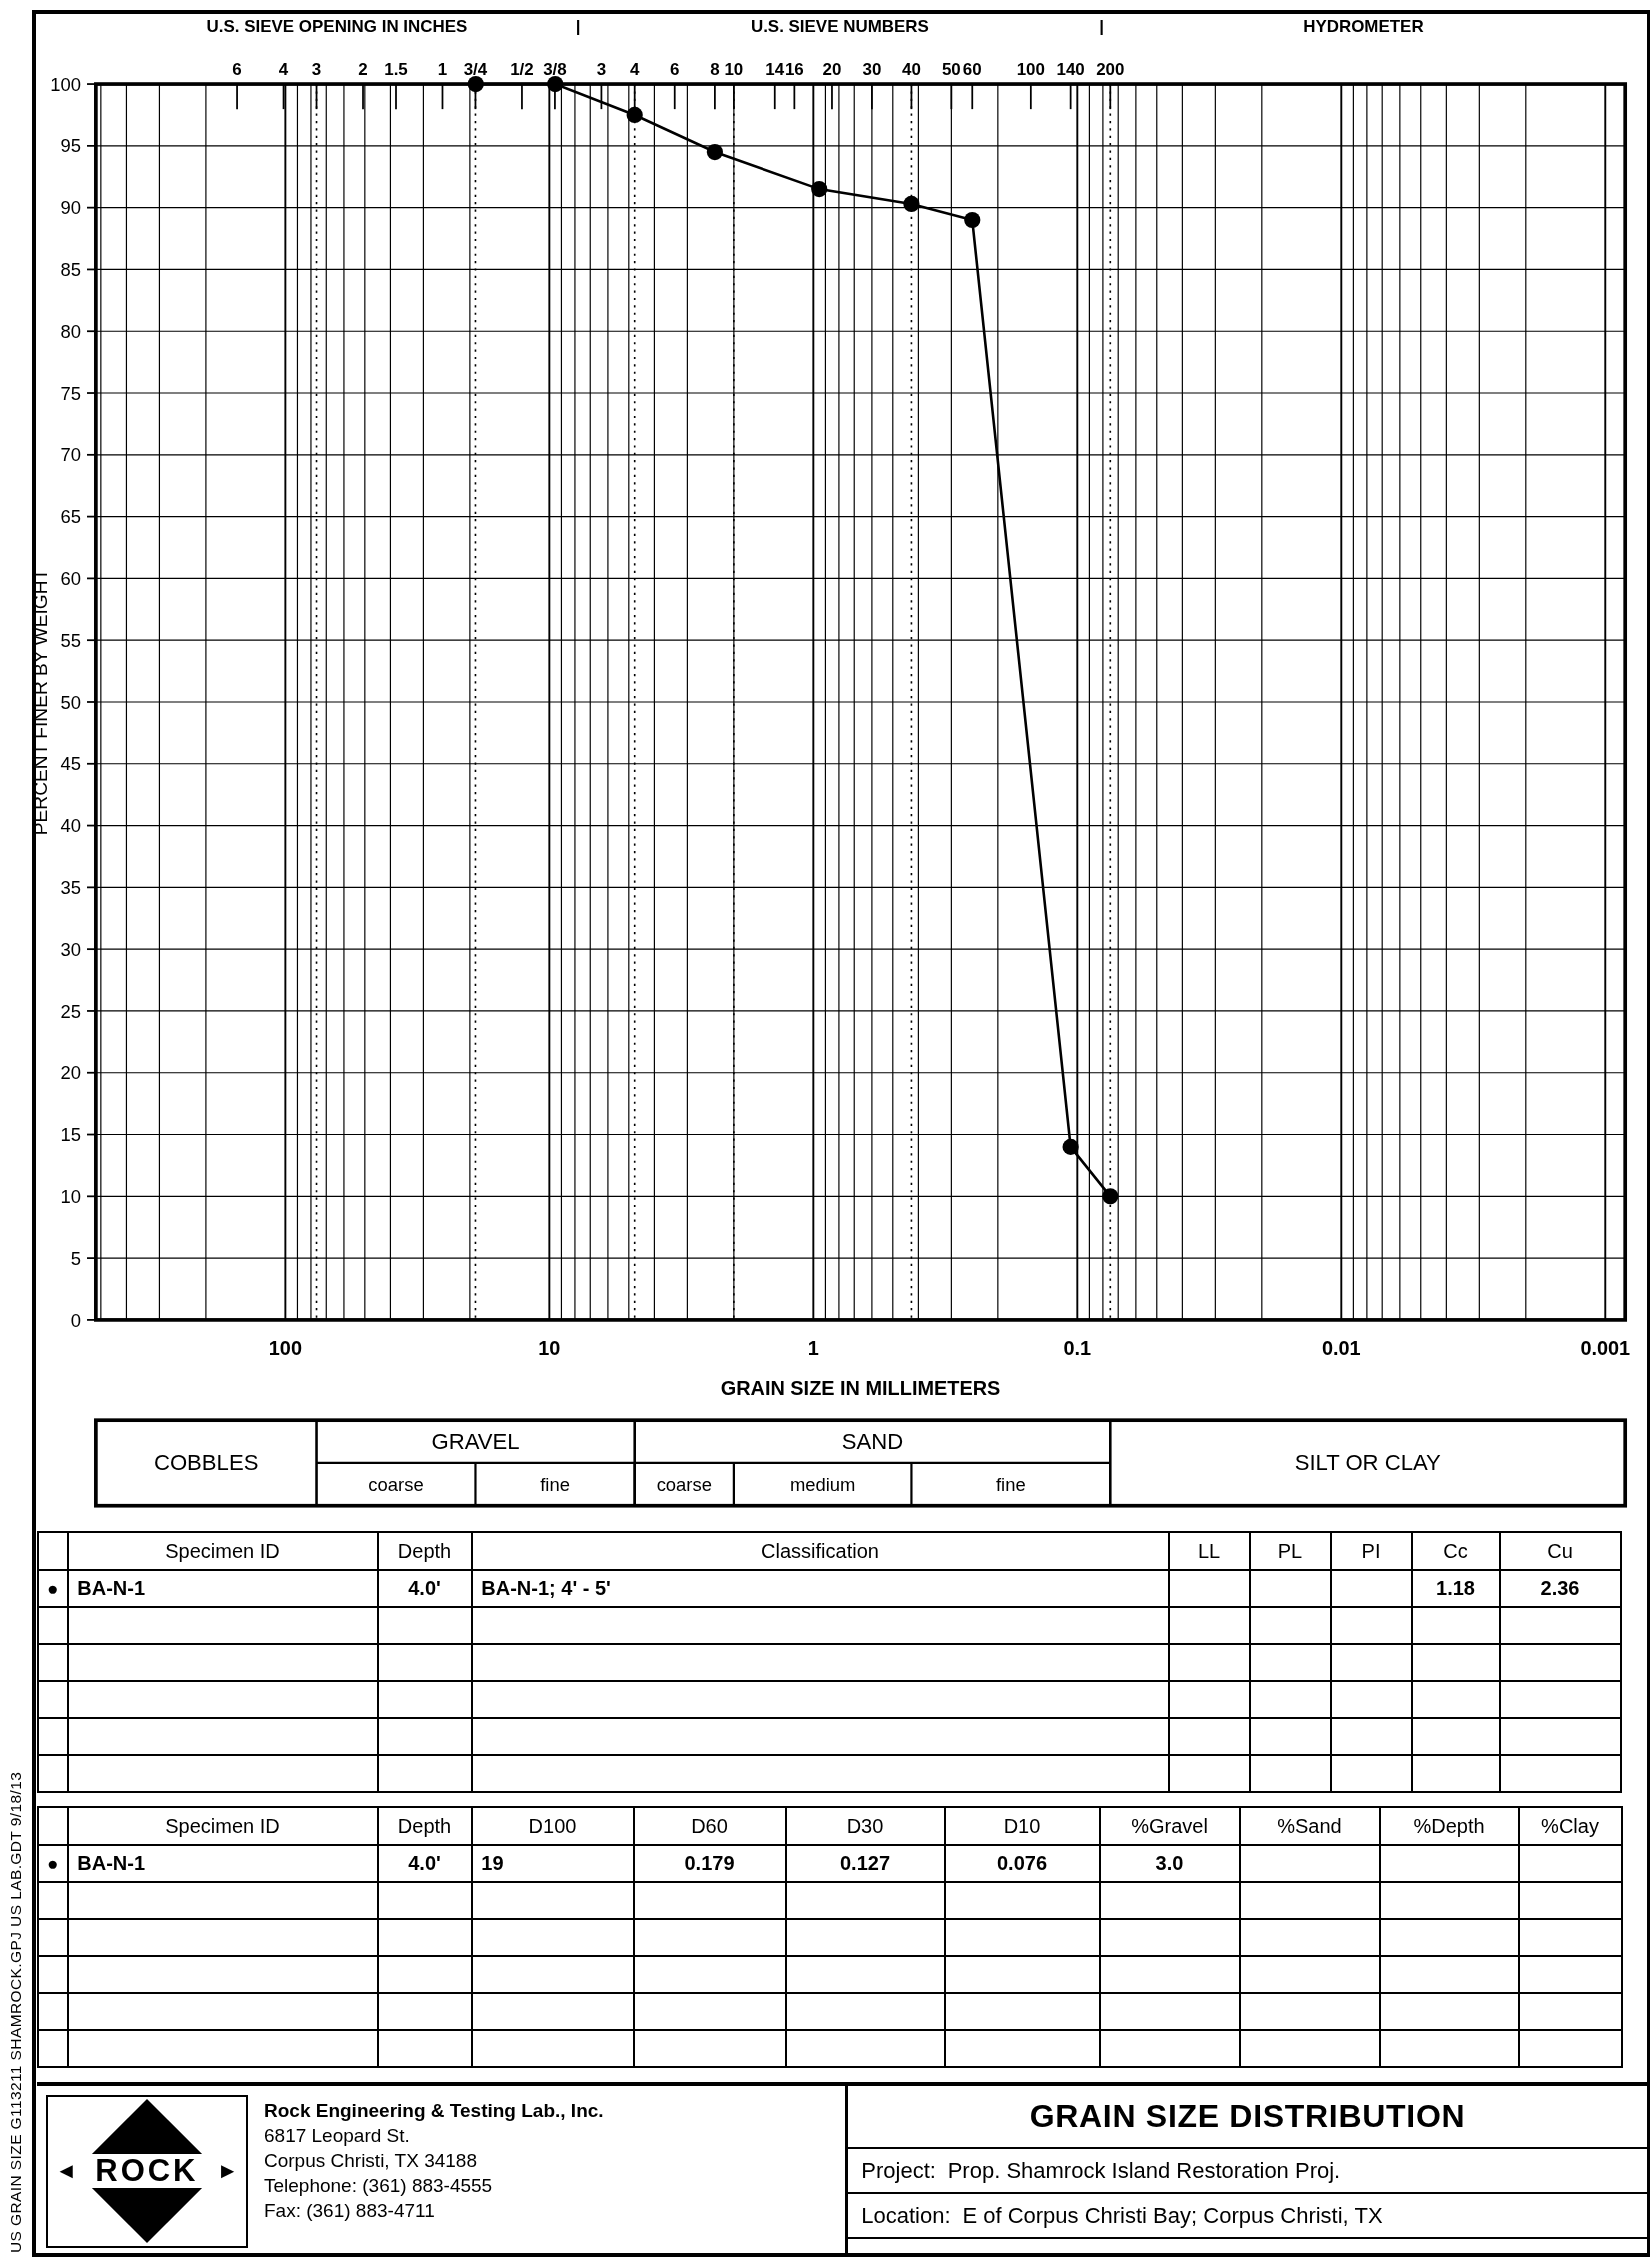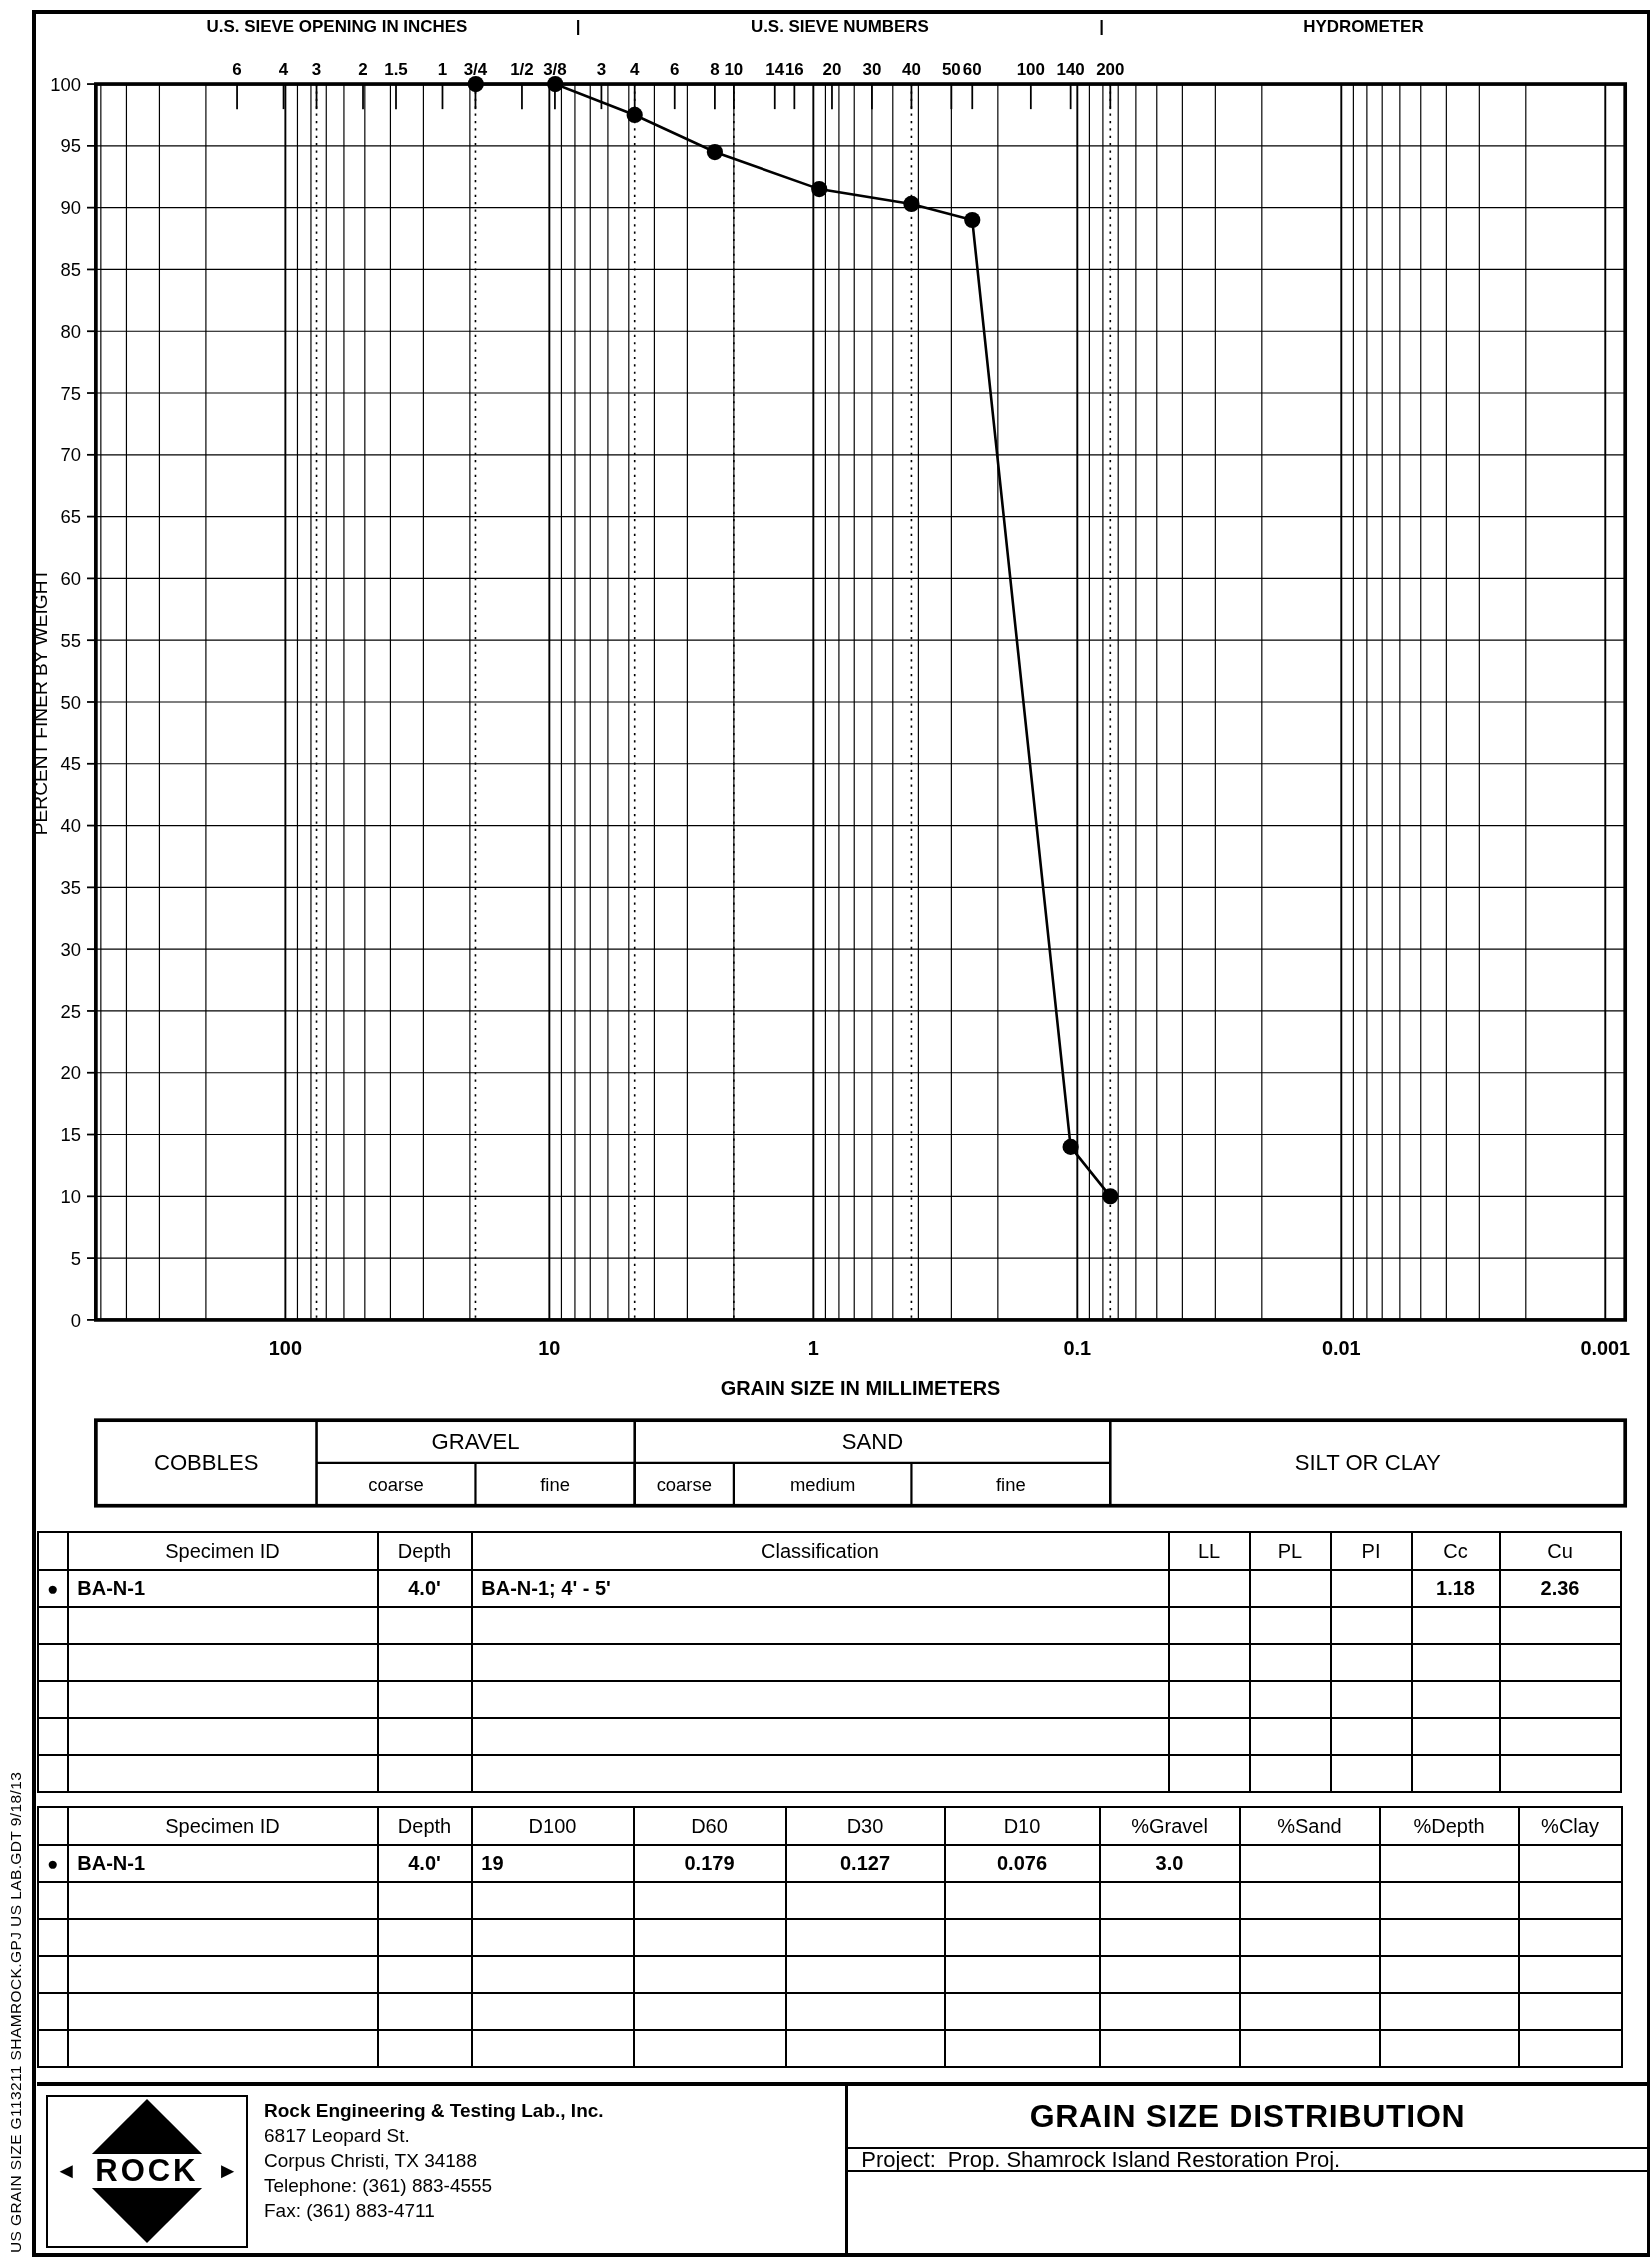--- a/index.html
+++ b/index.html
@@ -15,21 +15,21 @@
   .spec th{font-weight:400;height:38px;text-align:center}
   .spec td{font-weight:700;height:37px}
   .spec td.sym{font-size:19px;padding:0;text-align:center}
   #table1{left:37px;top:1531px}
   #table2{left:37px;top:1806px}
 
   #footer{position:absolute;left:37px;top:2082px;width:1610px;height:171px;border-top:4.4px solid #000;background:#fff}
   #footer-left{position:absolute;left:0;top:0;width:808px;height:100%}
   #footer-right{position:absolute;left:808px;top:0;right:0;height:100%;border-left:3.7px solid #000;display:flex;flex-direction:column}
   #report-title{height:63px;border-bottom:2.9px solid #000;display:flex;align-items:center;justify-content:center;font-size:32px;font-weight:700;letter-spacing:0.7px}
-  .meta-row{height:23px;border-bottom:2.9px solid #000;display:flex;align-items:center;padding-left:13.3px;font-size:22px;gap:11.8px}
+  .meta-row{height:45px;border-bottom:2.9px solid #000;display:flex;align-items:center;padding-left:13.3px;font-size:22px;gap:11.8px}
   .meta-row.last{border-bottom:none;flex:1}
   #logo-box{position:absolute;left:8.8px;top:8.8px;width:202px;height:153px;border:2.9px solid #000;overflow:hidden;background:#fff}
   .logo-diamond{position:absolute;left:50%;top:50%;width:102px;height:102px;margin:-51px 0 0 -51px;background:#000;transform:rotate(45deg)}
   .logo-stripe{position:absolute;left:5.9px;right:5.9px;top:50%;height:34px;margin-top:-17px;background:#fff;display:flex;align-items:center;justify-content:space-between;padding:0 1.5px}
   .logo-text{font-size:31px;font-weight:700;letter-spacing:2.9px}
   .logo-arrow{font-size:22px;line-height:1}
   #company-lines{position:absolute;left:227px;top:11.8px;font-size:19px;line-height:25px}
   .co-strong{font-weight:700}
 
   #edge-text{position:absolute;left:7.4px;top:2253px;transform:rotate(-90deg);transform-origin:0 0;font-size:15.5px;white-space:nowrap;letter-spacing:0.4px}
@@ -472,18 +472,22 @@
         <div>Telephone:  (361) 883-4555</div>
         <div>Fax:  (361) 883-4711</div>
       </div>
     </div>
     <div id="footer-right">
       <div id="report-title">GRAIN SIZE DISTRIBUTION</div>
       <div class="meta-row">
         <span class="meta-label">Project:</span>
         <span>Prop. Shamrock Island Restoration Proj.</span>
       </div>
+      <div class="meta-row">
+        <span class="meta-label">Location:</span>
+        <span>E of Corpus Christi Bay; Corpus Christi, TX</span>
+      </div>
     </div>
   </div>
 
   <div id="edge-text">US GRAIN SIZE   G113211 SHAMROCK.GPJ   US LAB.GDT   9/18/13</div>
 </div>
 
 
 </body></html>

